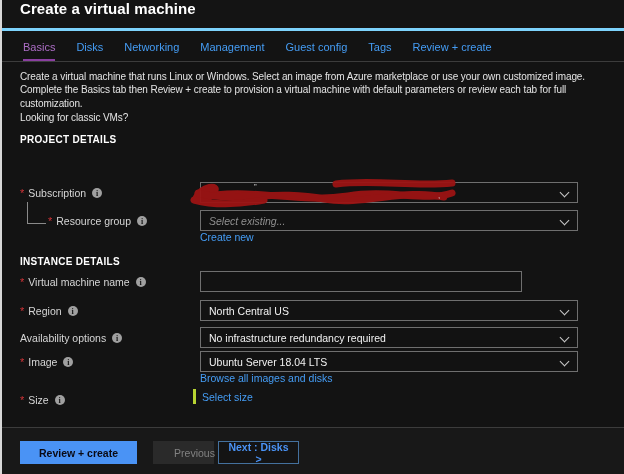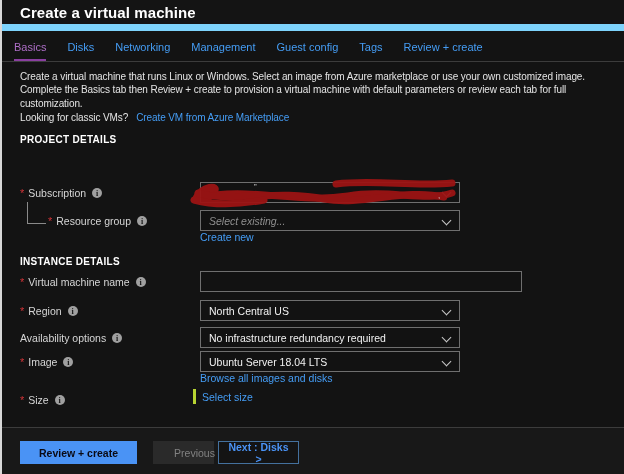--- a/index.html
+++ b/index.html
@@ -1,48 +1,48 @@
 <!DOCTYPE html>
 <html><head>
 <meta charset="utf-8">
 <style>
   html,body{margin:0;padding:0;background:#131313;}
   .page{position:relative;width:624px;height:474px;background:#131313;overflow:hidden;
         font-family:"Liberation Sans",sans-serif;color:#e4e4e4;}
   .edge-line{position:absolute;left:0;top:0;width:2px;height:100%;background:#d8d8d8;z-index:9;}
 
   
-  .title-bar{position:absolute;top:0;left:0;right:0;height:31px;border-bottom:7px solid #7dd3fc;
-             display:flex;align-items:center;padding-left:20px;box-sizing:border-box;background:#141414;}
+  .title-bar{position:absolute;top:0;left:0;right:0;height:31px;border-bottom:3px solid #7dd3fc;
+             display:flex;padding-left:20px;box-sizing:border-box;background:#141414;}
   .title-bar h1{margin:0;font-size:15px;font-weight:bold;color:#ffffff;letter-spacing:.1px;}
 
   
   .tabs{position:absolute;top:32px;left:0;right:0;height:30px;border-bottom:1px solid #3c3c3c;
-        display:flex;align-items:flex-end;gap:21px;padding-left:14px;box-sizing:border-box;}
+        display:flex;align-items:flex-end;gap:21px;padding-left:23px;box-sizing:border-box;}
   .tab{font-size:11px;color:#459df5;padding-bottom:8px;cursor:pointer;}
   .tab.active{color:#ad6ec6;box-shadow:inset 0 -2px 0 #8a3fa0;}
 
   
   .intro{position:absolute;top:70px;left:20px;font-size:10px;letter-spacing:-.1px;
          line-height:13.4px;color:#e4e4e4;white-space:nowrap;}
   .classic-row{display:flex;gap:8px;margin-top:1px;}
   .link{color:#459df5;cursor:pointer;text-decoration:none;}
 
   .section-heading{position:absolute;left:20px;font-size:10px;font-weight:bold;color:#ffffff;letter-spacing:.3px;}
   .section-desc{position:absolute;left:20px;font-size:10px;letter-spacing:-.1px;line-height:13px;color:#e4e4e4;white-space:nowrap;}
 
   
   .row{position:absolute;left:0;right:0;height:21px;}
   .flabel{position:absolute;top:5px;left:20px;font-size:10.5px;color:#d6d6d6;display:flex;align-items:center;white-space:nowrap;}
   .flabel.indent{left:48px;}
   .req{color:#d13438;margin-right:4px;font-size:11px;}
   .info-icon{display:inline-flex;align-items:center;justify-content:center;margin-left:6px;
              width:10px;height:10px;border-radius:50%;background:#a0a0a0;color:#161616;
              font-size:8px;font-weight:bold;font-family:"Liberation Serif",serif;cursor:pointer;}
-  .control{position:absolute;left:200px;top:0;width:260px;height:21px;box-sizing:border-box;
+  .control{position:absolute;left:200px;top:0;width:378px;height:21px;box-sizing:border-box;
            border:1px solid #6f6f6f;background:#121212;display:flex;align-items:center;
            padding:0 24px 0 8px;font-size:10.5px;color:#f2f2f2;cursor:pointer;}
   .control .chev{position:absolute;right:9px;top:6px;width:6px;height:6px;
                  border-left:1.4px solid #c8c8c8;border-bottom:1.4px solid #c8c8c8;
                  transform:rotate(-45deg);}
   .placeholder{font-style:italic;color:#8f8f8f;}
   input.text-input{position:absolute;left:200px;top:0;width:322px;height:21px;box-sizing:border-box;
            border:1px solid #6f6f6f;background:#121212;color:#f2f2f2;font-size:10.5px;
            padding:0 8px;font-family:"Liberation Sans",sans-serif;outline:none;}
   .sub-link{position:absolute;left:200px;font-size:10.5px;}
@@ -89,21 +89,20 @@
     <span class="tab">Tags</span>
     <span class="tab">Review + create</span>
   </div>
 
   <div class="intro">
     <div>Create a virtual machine that runs Linux or Windows. Select an image from Azure marketplace or use your own customized image.</div>
     <div>Complete the Basics tab then Review + create to provision a virtual machine with default parameters or review each tab for full</div>
     <div>customization.</div>
     <div class="classic-row">
       <span>Looking for classic VMs?</span>
-      <span class="link">Create VM from Azure Marketplace</span>
     </div>
   </div>
 
   <div class="section-heading" style="top:134px;">PROJECT DETAILS</div>
 
   <div class="row" style="top:182px;">
     <div class="flabel">
       <span class="req">*</span>
       <span>Subscription</span>
       <span class="info-icon">i</span>

